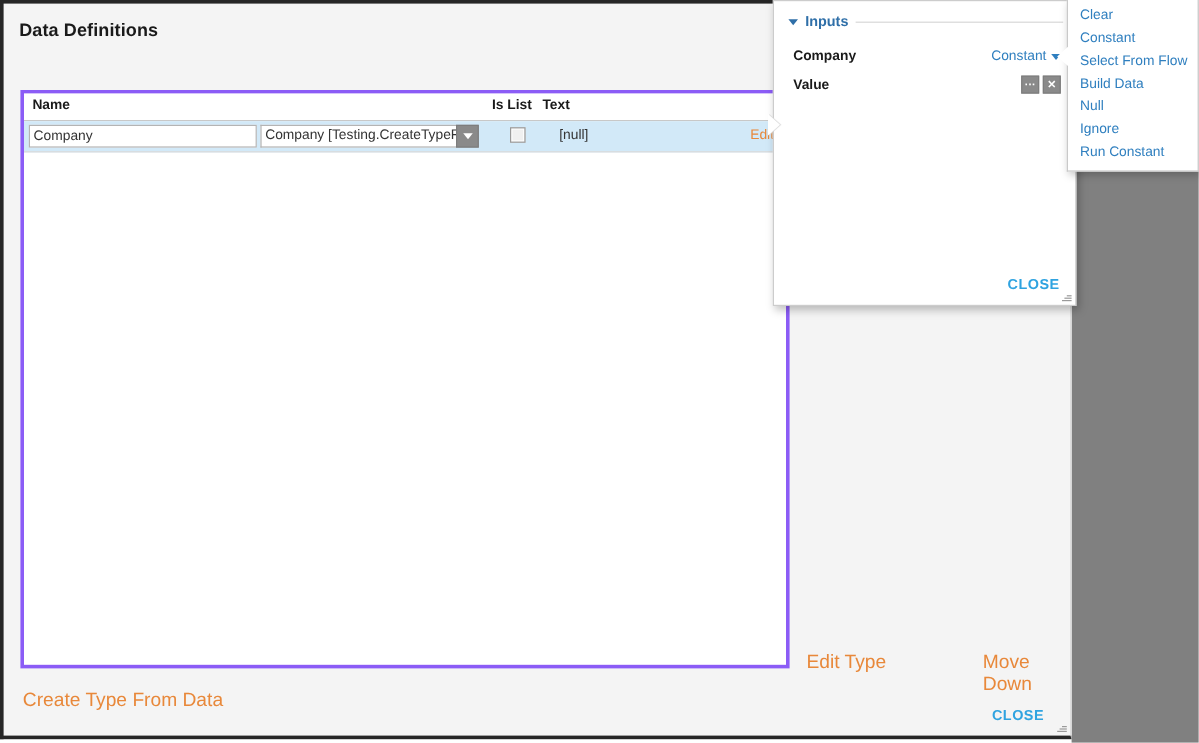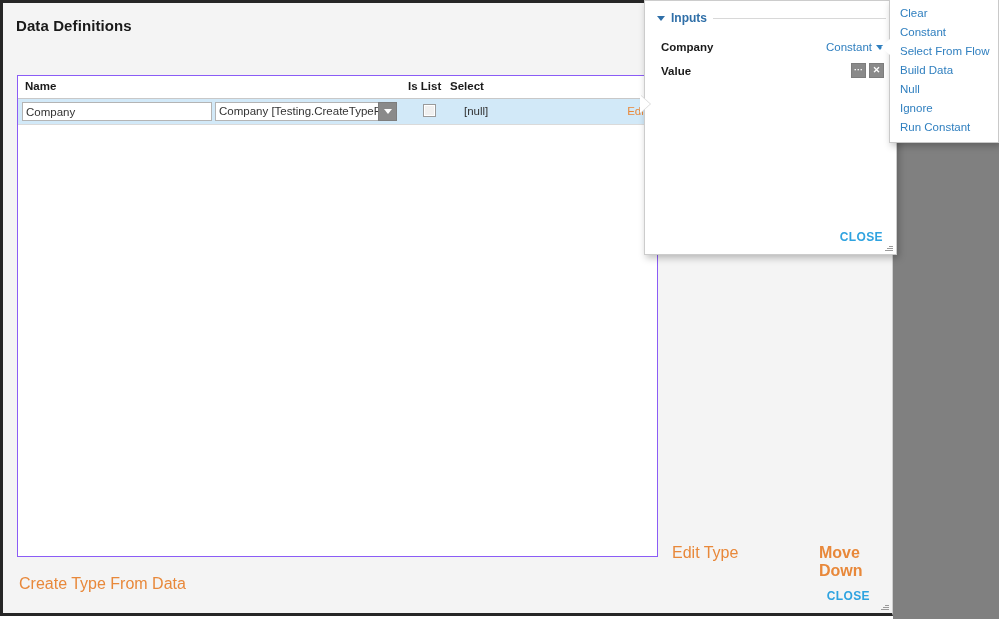--- a/index.html
+++ b/index.html
@@ -52,21 +52,21 @@
   }
 
   
   #defs-table {
     position: absolute;
     left: 14px;
     top: 72px;
     width: 641px;
     height: 482px;
     background: #ffffff;
-    border: 1px solid #8b5cf6;
+    border: 3px solid #8b5cf6;
     box-sizing: border-box;
   }
   .thead {
     position: relative;
     height: 22px;
     background: #ffffff;
     border-bottom: 1px solid #c8c8c8;
   }
   .th {
     position: absolute;
@@ -191,21 +191,21 @@
 
   
   .orange-link {
     position: absolute;
     font-size: 16px;
     color: #e8883a;
     cursor: pointer;
   }
   #link-create-type { left: 16px; top: 572px; }
   #link-edit-type   { left: 669px; top: 541px; }
-  #link-move-down   { left: 816px; top: 541px; font-weight: bold; }
+  #link-move-down   { left: 816px; top: 541px; }
 
   #main-close {
     position: absolute;
     right: 22px;
     bottom: 10px;
     font-size: 12px;
     font-weight: bold;
     color: #2fa3e0;
     letter-spacing: 0.4px;
     cursor: pointer;
@@ -364,21 +364,21 @@
 <div id="main-dialog">
 
   <div id="dialog-title">Data Definitions</div>
 
   <div id="defs-table">
 
     <div class="thead">
       <div class="th c-name">Name</div>
       <div class="th c-type">Type</div>
       <div class="th c-islist">Is List</div>
-      <div class="th c-input">Select</div>
+      <div class="th c-input">Text</div>
     </div>
 
     <div class="trow selected">
       <div class="cell-name">
         <input class="txtin" type="text" value="Company" style="">
       </div>
       <div class="cell-type">
         <div class="typebox">Company   [Testing.CreateTypeFrom</div>
         <div class="dd-btn">
           <span class="caret"></span>

